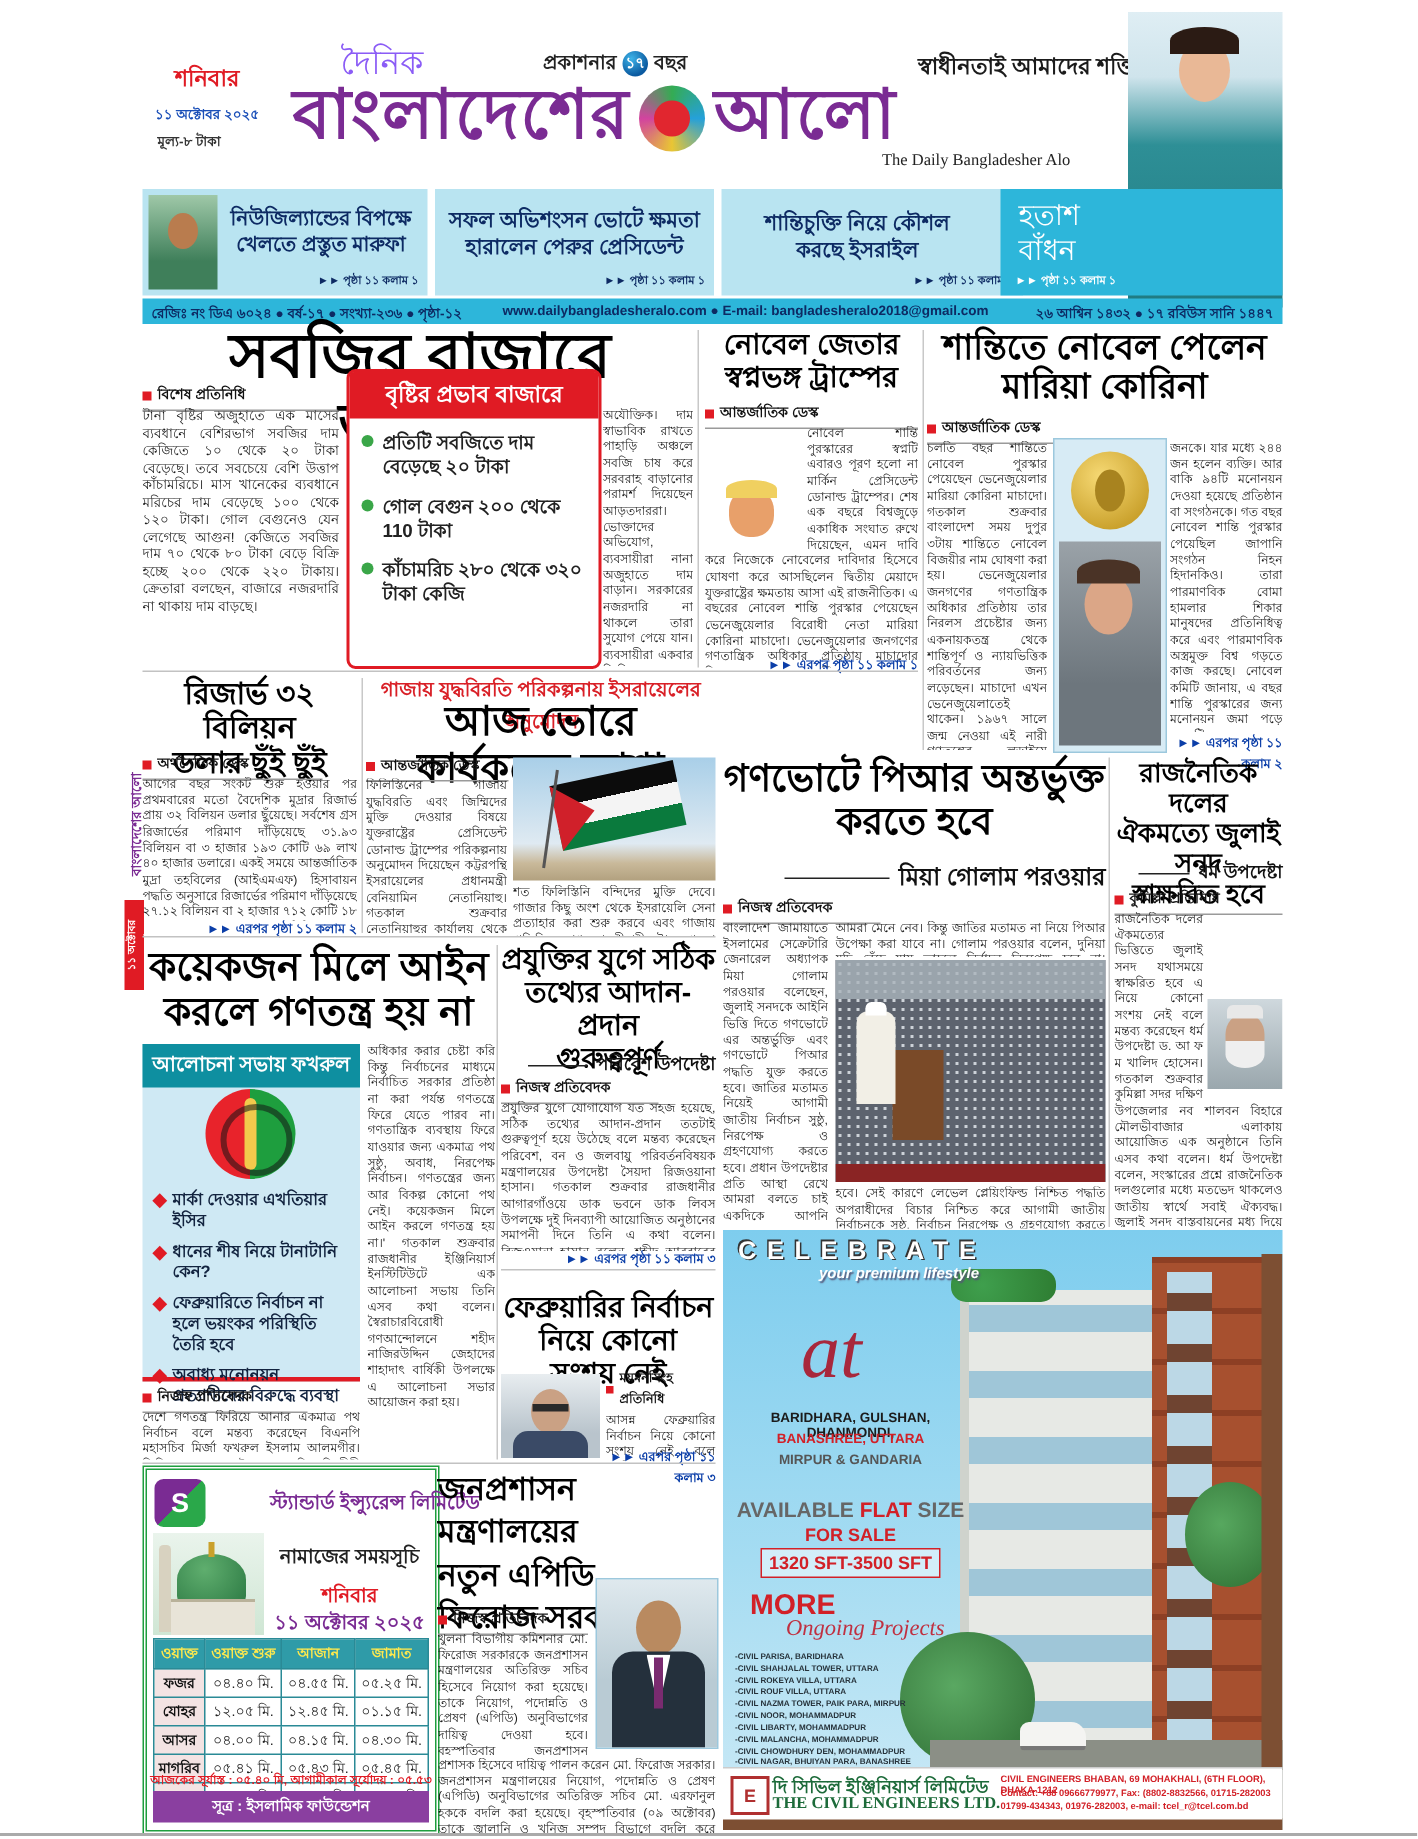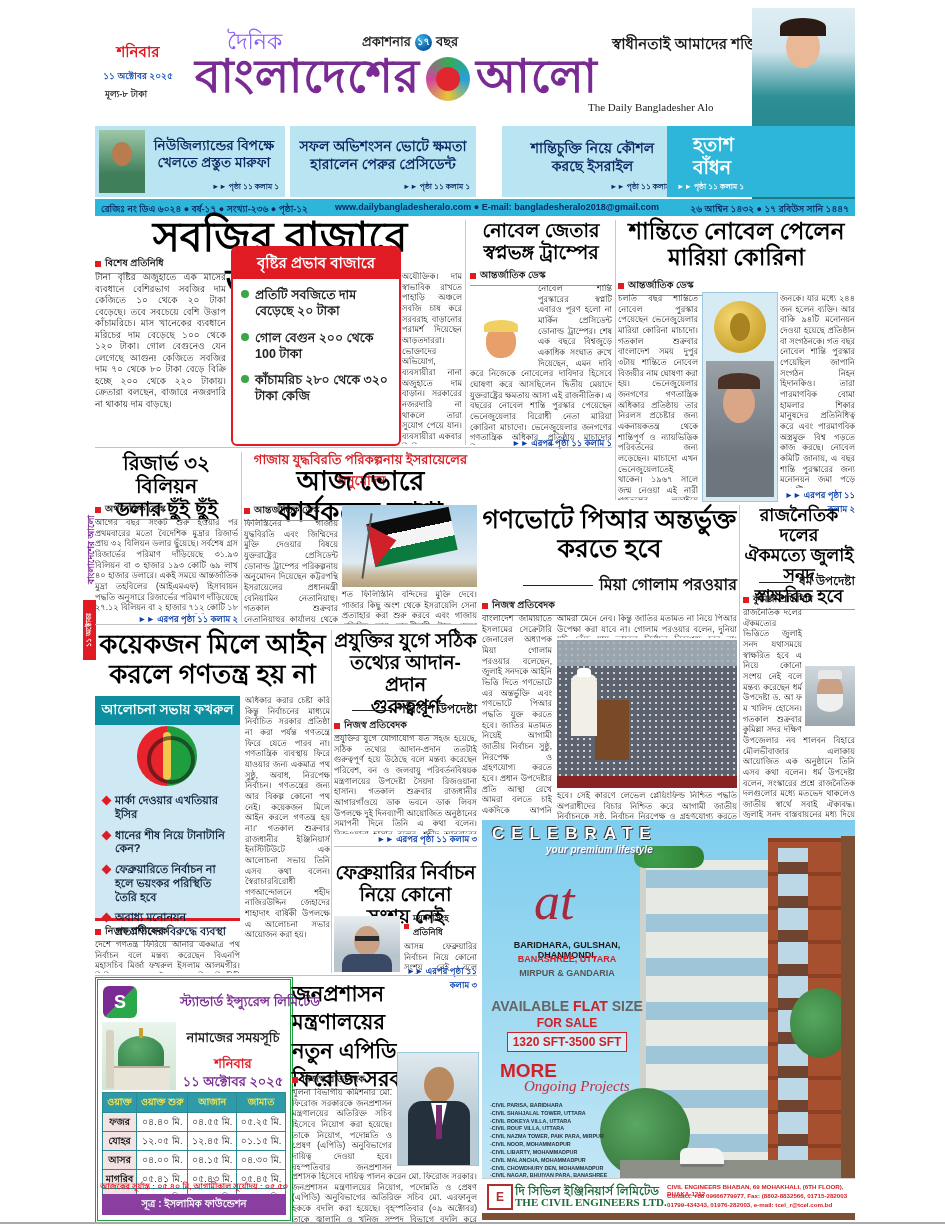--- a/index.html
+++ b/index.html
@@ -69,26 +69,26 @@
     <div class="ab photo" style="left:4px;top:4px;width:46px;height:63px;background:linear-gradient(180deg,#9fc8a8,#3f7f5a 70%);">
       <div class="face" style="left:13px;top:12px;width:20px;height:24px;background:#b97c4e;"></div>
     </div>
     <div class="tt ab" style="left:54px;top:12px;width:130px;font-size:13.5px;">নিউজিল্যান্ডের বিপক্ষে খেলতে প্রস্তুত মারুফা</div>
     <div class="ref">►► পৃষ্ঠা ১১ কলাম ১</div>
   </div>
   <div class="ab teaser" style="left:290px;top:126px;width:186px;height:71px;">
     <div class="tt ab" style="left:8px;top:12px;width:170px;font-size:14px;">সফল অভিশংসন ভোটে ক্ষমতা হারালেন পেরুর প্রেসিডেন্ট</div>
     <div class="ref">►► পৃষ্ঠা ১১ কলাম ১</div>
   </div>
-  <div class="ab teaser" style="left:502px;top:126px;width:181px;height:71px;">
+  <div class="ab teaser" style="left:481px;top:126px;width:181px;height:71px;padding-left:20px;">
     <div class="tt ab" style="left:12px;top:14px;width:157px;font-size:14px;">শান্তিচুক্তি নিয়ে কৌশল করছে ইসরাইল</div>
     <div class="ref">►► পৃষ্ঠা ১১ কলাম ১</div>
   </div>
   <div class="ab" style="left:667px;top:126px;width:188px;height:71px;background:#2db6da;">
-    <div class="ab" style="left:12px;top:8px;width:80px;font-size:19px;font-weight:700;color:#fff;line-height:1.2;margin-left:14px;">হতাশ বাঁধন</div>
+    <div class="ab" style="left:12px;top:8px;width:80px;font-size:19px;font-weight:400;color:#fff;line-height:1.2;">হতাশ বাঁধন</div>
     <div class="ab" style="left:10px;bottom:4px;font-size:7.5px;font-weight:700;color:#fff;">►► পৃষ্ঠা ১১ কলাম ১</div>
   </div>
 
   <div class="ab" style="left:95px;top:199px;width:760px;height:17px;background:#2db6da;">
     <span class="ab" style="left:6px;top:3px;font-size:9px;font-weight:700;color:#0d2a63;">রেজিঃ নং ডিএ ৬০২৪ ● বর্ষ-১৭ ● সংখ্যা-২৩৬ ● পৃষ্ঠা-১২</span>
     <span class="ab" style="left:240px;top:3px;font-size:9px;font-weight:700;color:#0d2a63;">www.dailybangladesheralo.com ● E-mail: bangladesheralo2018@gmail.com</span>
     <span class="ab" style="right:6px;top:3px;font-size:9px;font-weight:700;color:#0d2a63;">২৬ আশ্বিন ১৪৩২ ● ১৭ রবিউস সানি ১৪৪৭</span>
   </div>
 
   <div class="ab" style="left:83px;top:495px;width:13px;height:110px;writing-mode:vertical-rl;transform:rotate(180deg);font-size:9px;font-weight:800;color:#7a2b93;text-align:center;">বাংলাদেশের আলো</div>
@@ -105,21 +105,21 @@
 
   <div class="ab" style="left:231px;top:246px;width:166px;height:196px;border:2px solid #e01b24;border-radius:6px;background:#fff;">
     <div style="background:#e01b24;color:#fff;font-weight:800;font-size:15px;text-align:center;padding:3px 0;border-radius:3px 3px 0 0;">বৃষ্টির প্রভাব বাজারে</div>
     <div style="padding:8px 8px 0 8px;">
       <div style="display:flex;gap:6px;margin-bottom:10px;">
           <span style="flex:0 0 8px;width:8px;height:8px;border-radius:50%;background:#3aa648;margin-top:3px;"></span>
           <span style="font-size:12.5px;font-weight:700;color:#222;line-height:1.3;">প্রতিটি সবজিতে দাম বেড়েছে ২০ টাকা</span>
         </div>
       <div style="display:flex;gap:6px;margin-bottom:10px;">
           <span style="flex:0 0 8px;width:8px;height:8px;border-radius:50%;background:#3aa648;margin-top:3px;"></span>
-          <span style="font-size:12.5px;font-weight:700;color:#222;line-height:1.3;">গোল বেগুন ২০০ থেকে 100 টাকা</span>
+          <span style="font-size:12.5px;font-weight:700;color:#222;line-height:1.3;">গোল বেগুন ২০০ থেকে 110 টাকা</span>
         </div>
       <div style="display:flex;gap:6px;">
           <span style="flex:0 0 8px;width:8px;height:8px;border-radius:50%;background:#3aa648;margin-top:3px;"></span>
           <span style="font-size:12.5px;font-weight:700;color:#222;line-height:1.3;">কাঁচামরিচ ২৮০ থেকে ৩২০ টাকা কেজি</span>
         </div>
     </div>
   </div>
   <div class="ab j8" style="left:231px;top:372px;width:166px;height:0;overflow:hidden;">জোগান কম থাকে। এর মধ্যে দুই-তিন দিন ভারী বৃষ্টি হয়েছে। ফলে ক্ষেতে পানি জমে আছে। এ কারণে উৎপাদন এলাকা থেকে বাজারে সবজি কম আসছে। আড়তদাররা জানান, তারা কমিশনে সবজির ব্যবসা করেন। ফলে দাম কম-বেশির পেছনে তাদের ভূমিকা নেই।</div>
   <div class="ab j8" style="left:402px;top:272px;width:60px;height:172px;overflow:hidden;">অযৌক্তিক। দাম স্বাভাবিক রাখতে পাহাড়ি অঞ্চলে সবজি চাষ করে সরবরাহ বাড়ানোর পরামর্শ দিয়েছেন আড়তদাররা। ভোক্তাদের অভিযোগ, ব্যবসায়ীরা নানা অজুহাতে দাম বাড়ান। সরকারের নজরদারি না থাকলে তারা সুযোগ পেয়ে যান। ব্যবসায়ীরা একবার জিনিসপত্রের দাম বাড়ালে আর কমাতে চান না।</div>
 

